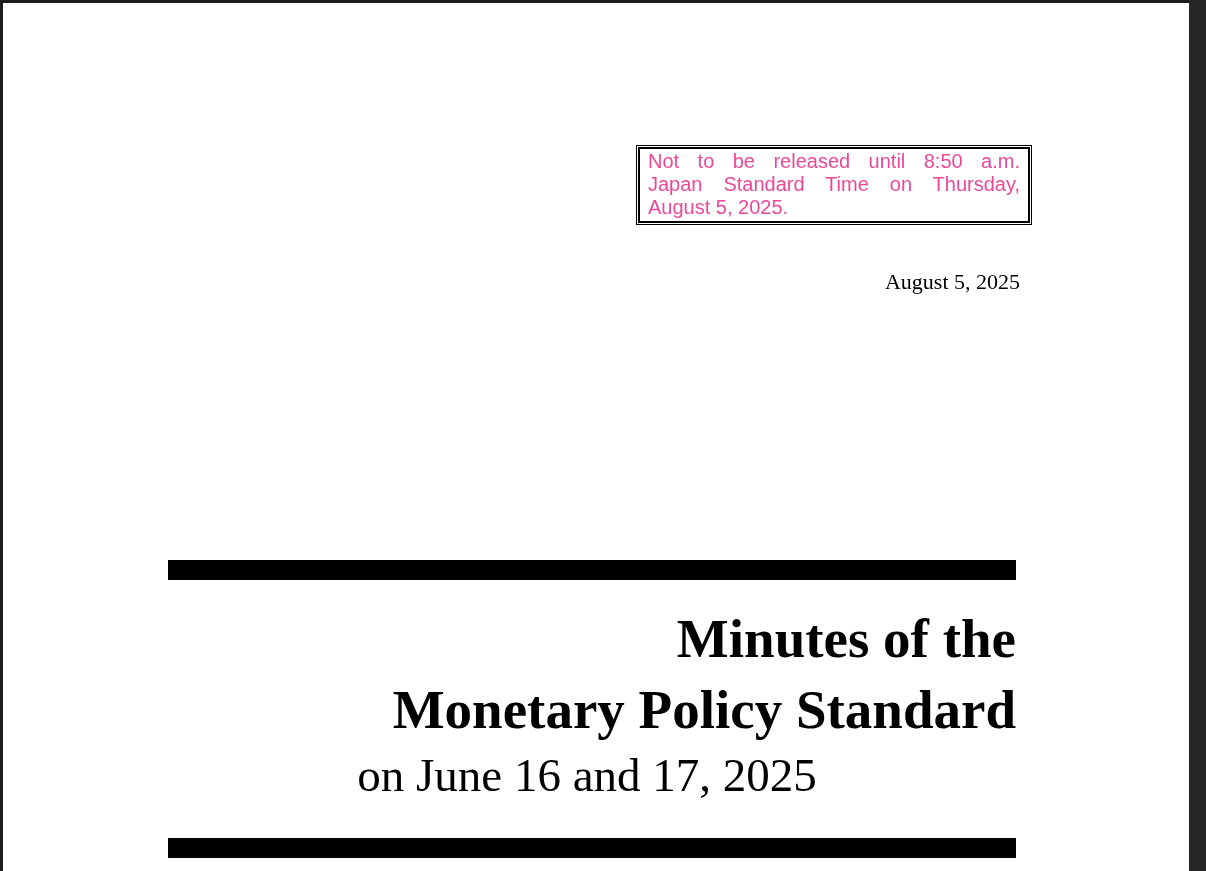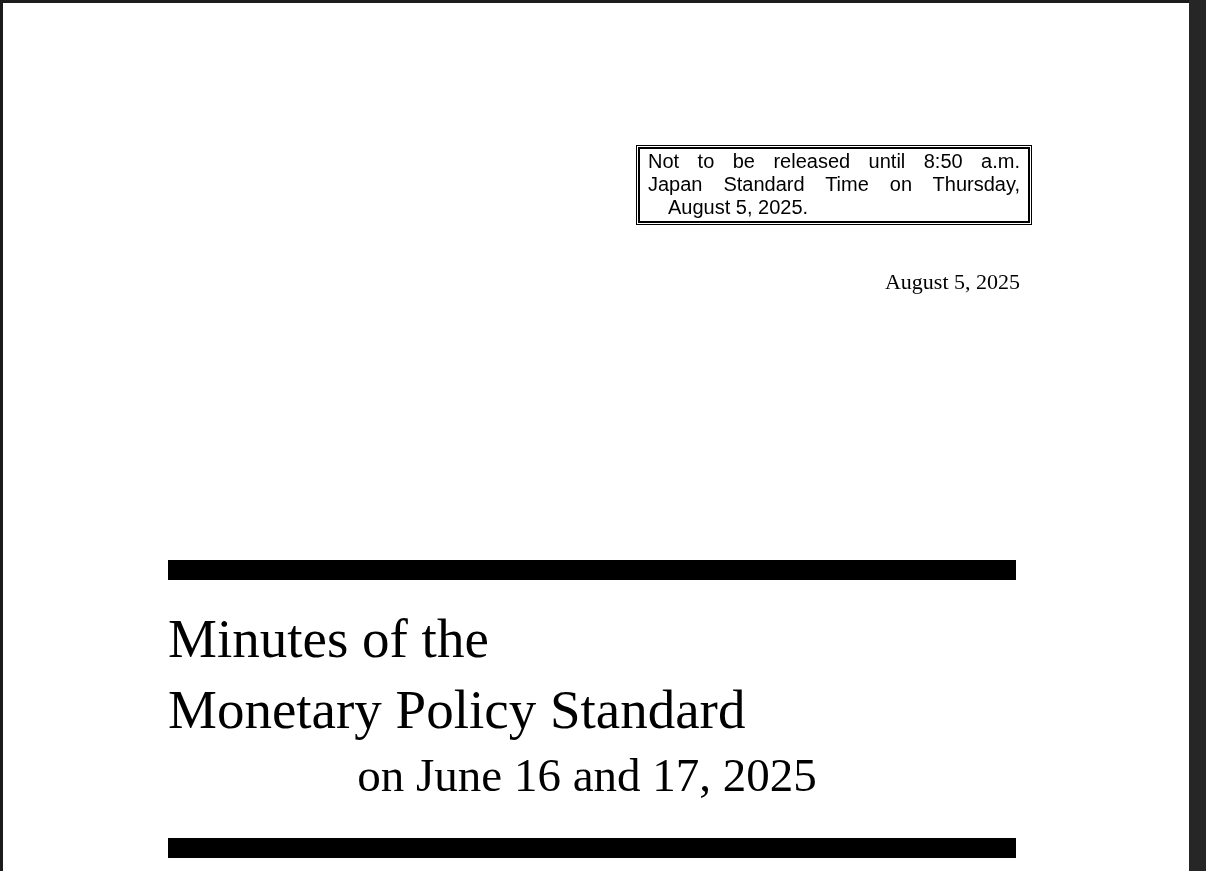--- a/index.html
+++ b/index.html
@@ -44,30 +44,29 @@
     border: 1px solid #000000;
     padding: 1px;
     background: #ffffff;
   }
   .embargo-inner {
     border: 2px solid #000000;
     padding: 1px 8px 2px 8px;
     font-family: "Liberation Sans", sans-serif;
     font-size: 20px;
     line-height: 23px;
-    color: #000000;
+    color: #ec4899;
   }
   .embargo-line {
     text-align: justify;
     text-align-last: justify;
   }
   .embargo-line.last {
     text-align: right;
     text-align-last: left;
-    margin-left: 20px;
   }
   
   .date-block {
     position: absolute;
     top: 264px;
     right: 186px;
     font-size: 22px;
     line-height: 36px;
     white-space: nowrap;
   }
@@ -79,22 +78,22 @@
     height: 20px;
     background: #000000;
   }
   .bar.top-bar { top: 560px; }
   .bar.bottom-bar { top: 838px; }
   
   .title-block {
     position: absolute;
     left: 168px; top: 603px;
     width: 848px;
-    text-align: left;
-    font-weight: normal;
+    text-align: right;
+    font-weight: bold;
     font-size: 55px;
     line-height: 71px;
     white-space: nowrap;
   }
   .subtitle {
     position: absolute;
     left: 163px; top: 747px;
     width: 848px;
     text-align: center;
     font-weight: normal;

